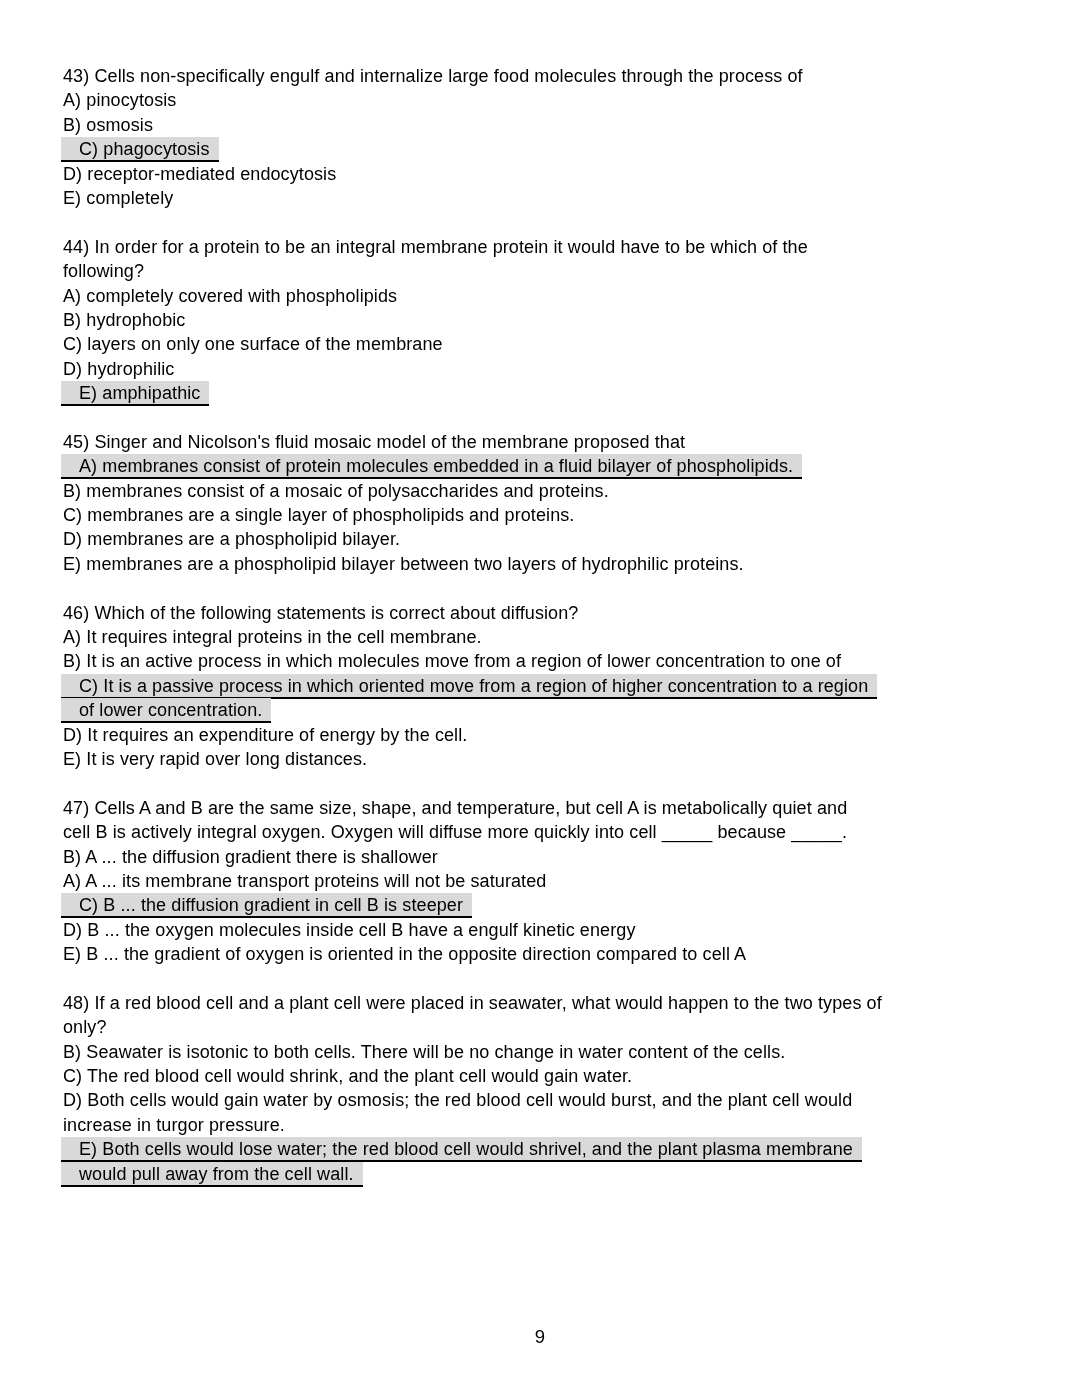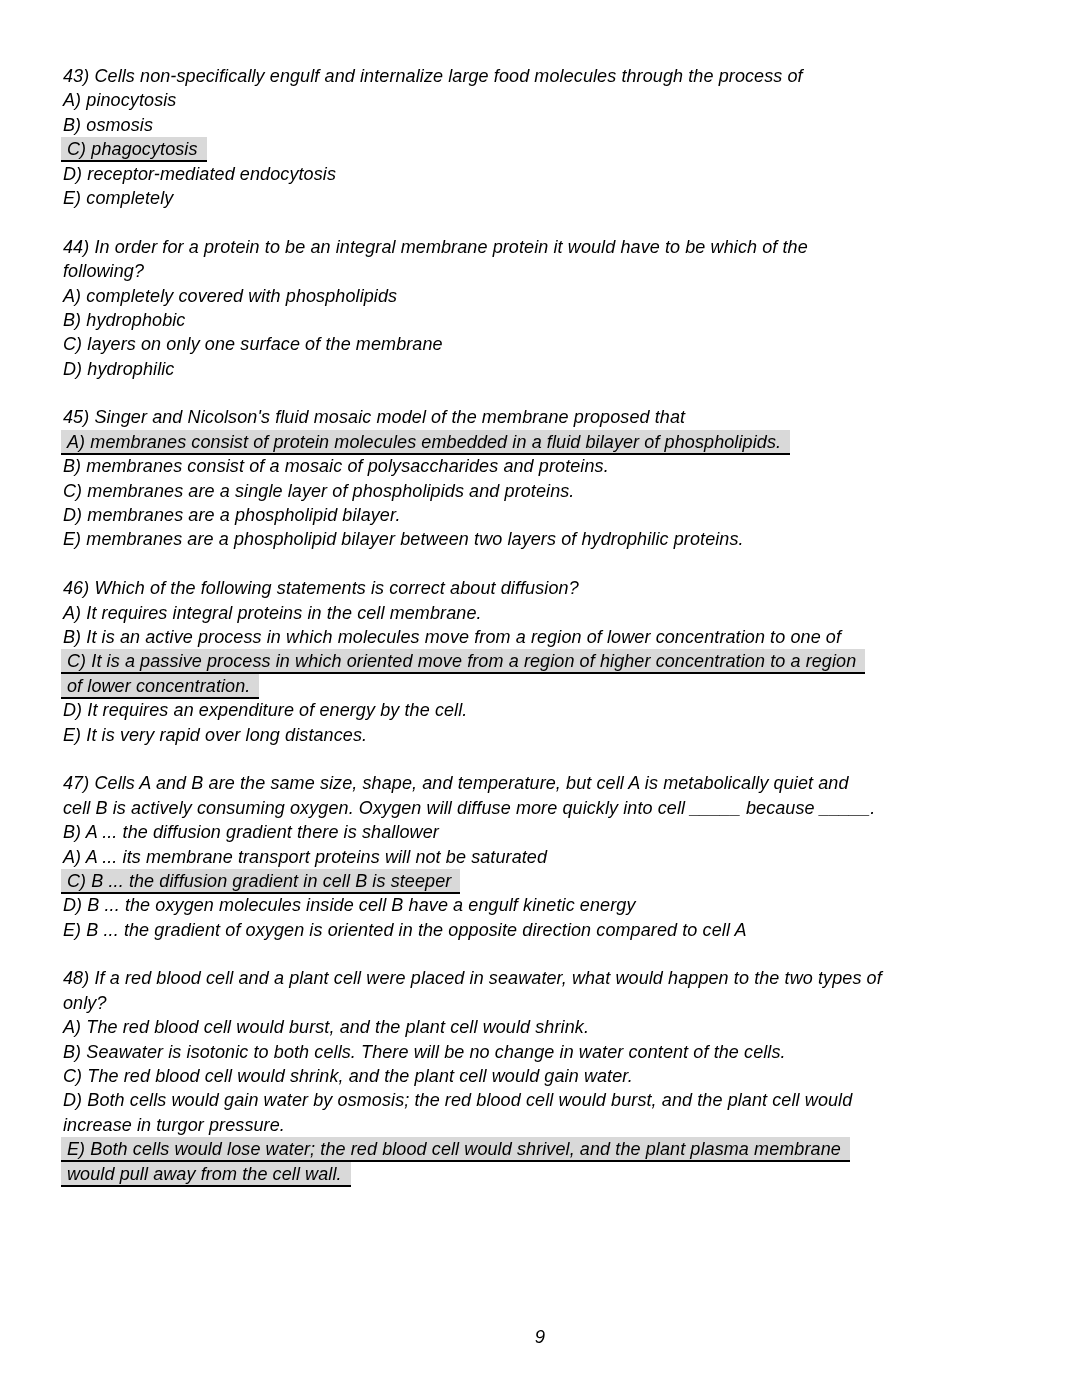--- a/index.html
+++ b/index.html
@@ -1,16 +1,16 @@
 <!DOCTYPE html>
 <html style="--hl: #d9d9d9; --ink: #000000; --paper: #ffffff;"><head>
 <meta charset="utf-8">
 <style>
   :root { --hl: #d9d9d9; --ink: #000000; --paper: #ffffff; }
-  * { margin: 0; padding: 0; box-sizing: border-box; font-style: italic; }
+  * { margin: 0; padding: 0; box-sizing: border-box; }
   html, body { width: 1080px; height: 1397px; background: var(--paper); }
   body {
     font-family: "Liberation Sans", "DejaVu Sans", sans-serif;
     color: var(--ink);
     position: relative;
     overflow: hidden;
   }
   .page {
     position: absolute;
     inset: 0;
@@ -22,21 +22,21 @@
   .line {
     font-size: 18px;
     line-height: 24.4px;
     height: 24.4px;
     white-space: nowrap;
     letter-spacing: 0.1px;
   }
   .hl {
     background: var(--hl);
     border-bottom: 2px solid var(--ink);
-    padding: 2px 9px 1px 6px;
+    padding: 2px 9px 1px 18px;
     margin-left: -2px;
   }
   .page-number {
     position: absolute;
     top: 1325px;
     left: 0;
     width: 1080px;
     text-align: center;
     font-size: 18.5px;
     line-height: 24px;
@@ -55,51 +55,51 @@
         <div class="line">D) receptor-mediated endocytosis</div>
         <div class="line">E) completely</div>
       </div>
       <div class="question-block">
         <div class="line">44) In order for a protein to be an integral membrane protein it would have to be which of the</div>
         <div class="line">following?</div>
         <div class="line">A) completely covered with phospholipids</div>
         <div class="line">B) hydrophobic</div>
         <div class="line">C) layers on only one surface of the membrane</div>
         <div class="line">D) hydrophilic</div>
+        <div class="line"><span class="hl">E) amphipathic</span></div>
       </div>
       <div class="question-block">
         <div class="line">45) Singer and Nicolson's fluid mosaic model of the membrane proposed that</div>
         <div class="line"><span class="hl">A) membranes consist of protein molecules embedded in a fluid bilayer of phospholipids.</span></div>
         <div class="line">B) membranes consist of a mosaic of polysaccharides and proteins.</div>
         <div class="line">C) membranes are a single layer of phospholipids and proteins.</div>
         <div class="line">D) membranes are a phospholipid bilayer.</div>
         <div class="line">E) membranes are a phospholipid bilayer between two layers of hydrophilic proteins.</div>
       </div>
       <div class="question-block">
         <div class="line">46) Which of the following statements is correct about diffusion?</div>
         <div class="line">A) It requires integral proteins in the cell membrane.</div>
         <div class="line">B) It is an active process in which molecules move from a region of lower concentration to one of</div>
         <div class="line"><span class="hl">C) It is a passive process in which oriented move from a region of higher concentration to a region</span></div>
         <div class="line"><span class="hl">of lower concentration.</span></div>
         <div class="line">D) It requires an expenditure of energy by the cell.</div>
         <div class="line">E) It is very rapid over long distances.</div>
       </div>
       <div class="question-block">
         <div class="line">47) Cells A and B are the same size, shape, and temperature, but cell A is metabolically quiet and</div>
-        <div class="line">cell B is actively consuming oxygen. Oxygen will diffuse more quickly into cell _____ because _____.</div>
+        <div class="line">cell B is actively integral oxygen. Oxygen will diffuse more quickly into cell _____ because _____.</div>
         <div class="line">B) A ... the diffusion gradient there is shallower</div>
         <div class="line">A) A ... its membrane transport proteins will not be saturated</div>
         <div class="line"><span class="hl">C) B ... the diffusion gradient in cell B is steeper</span></div>
         <div class="line">D) B ... the oxygen molecules inside cell B have a engulf kinetic energy</div>
         <div class="line">E) B ... the gradient of oxygen is oriented in the opposite direction compared to cell A</div>
       </div>
       <div class="question-block">
         <div class="line">48) If a red blood cell and a plant cell were placed in seawater, what would happen to the two types of</div>
         <div class="line">only?</div>
-        <div class="line">A) The red blood cell would burst, and the plant cell would shrink.</div>
         <div class="line">B) Seawater is isotonic to both cells. There will be no change in water content of the cells.</div>
         <div class="line">C) The red blood cell would shrink, and the plant cell would gain water.</div>
         <div class="line">D) Both cells would gain water by osmosis; the red blood cell would burst, and the plant cell would</div>
         <div class="line">increase in turgor pressure.</div>
         <div class="line"><span class="hl">E) Both cells would lose water; the red blood cell would shrivel, and the plant plasma membrane</span></div>
         <div class="line"><span class="hl">would pull away from the cell wall.</span></div>
       </div>
     </div>
   <div class="page-number">9</div>
 </div>

